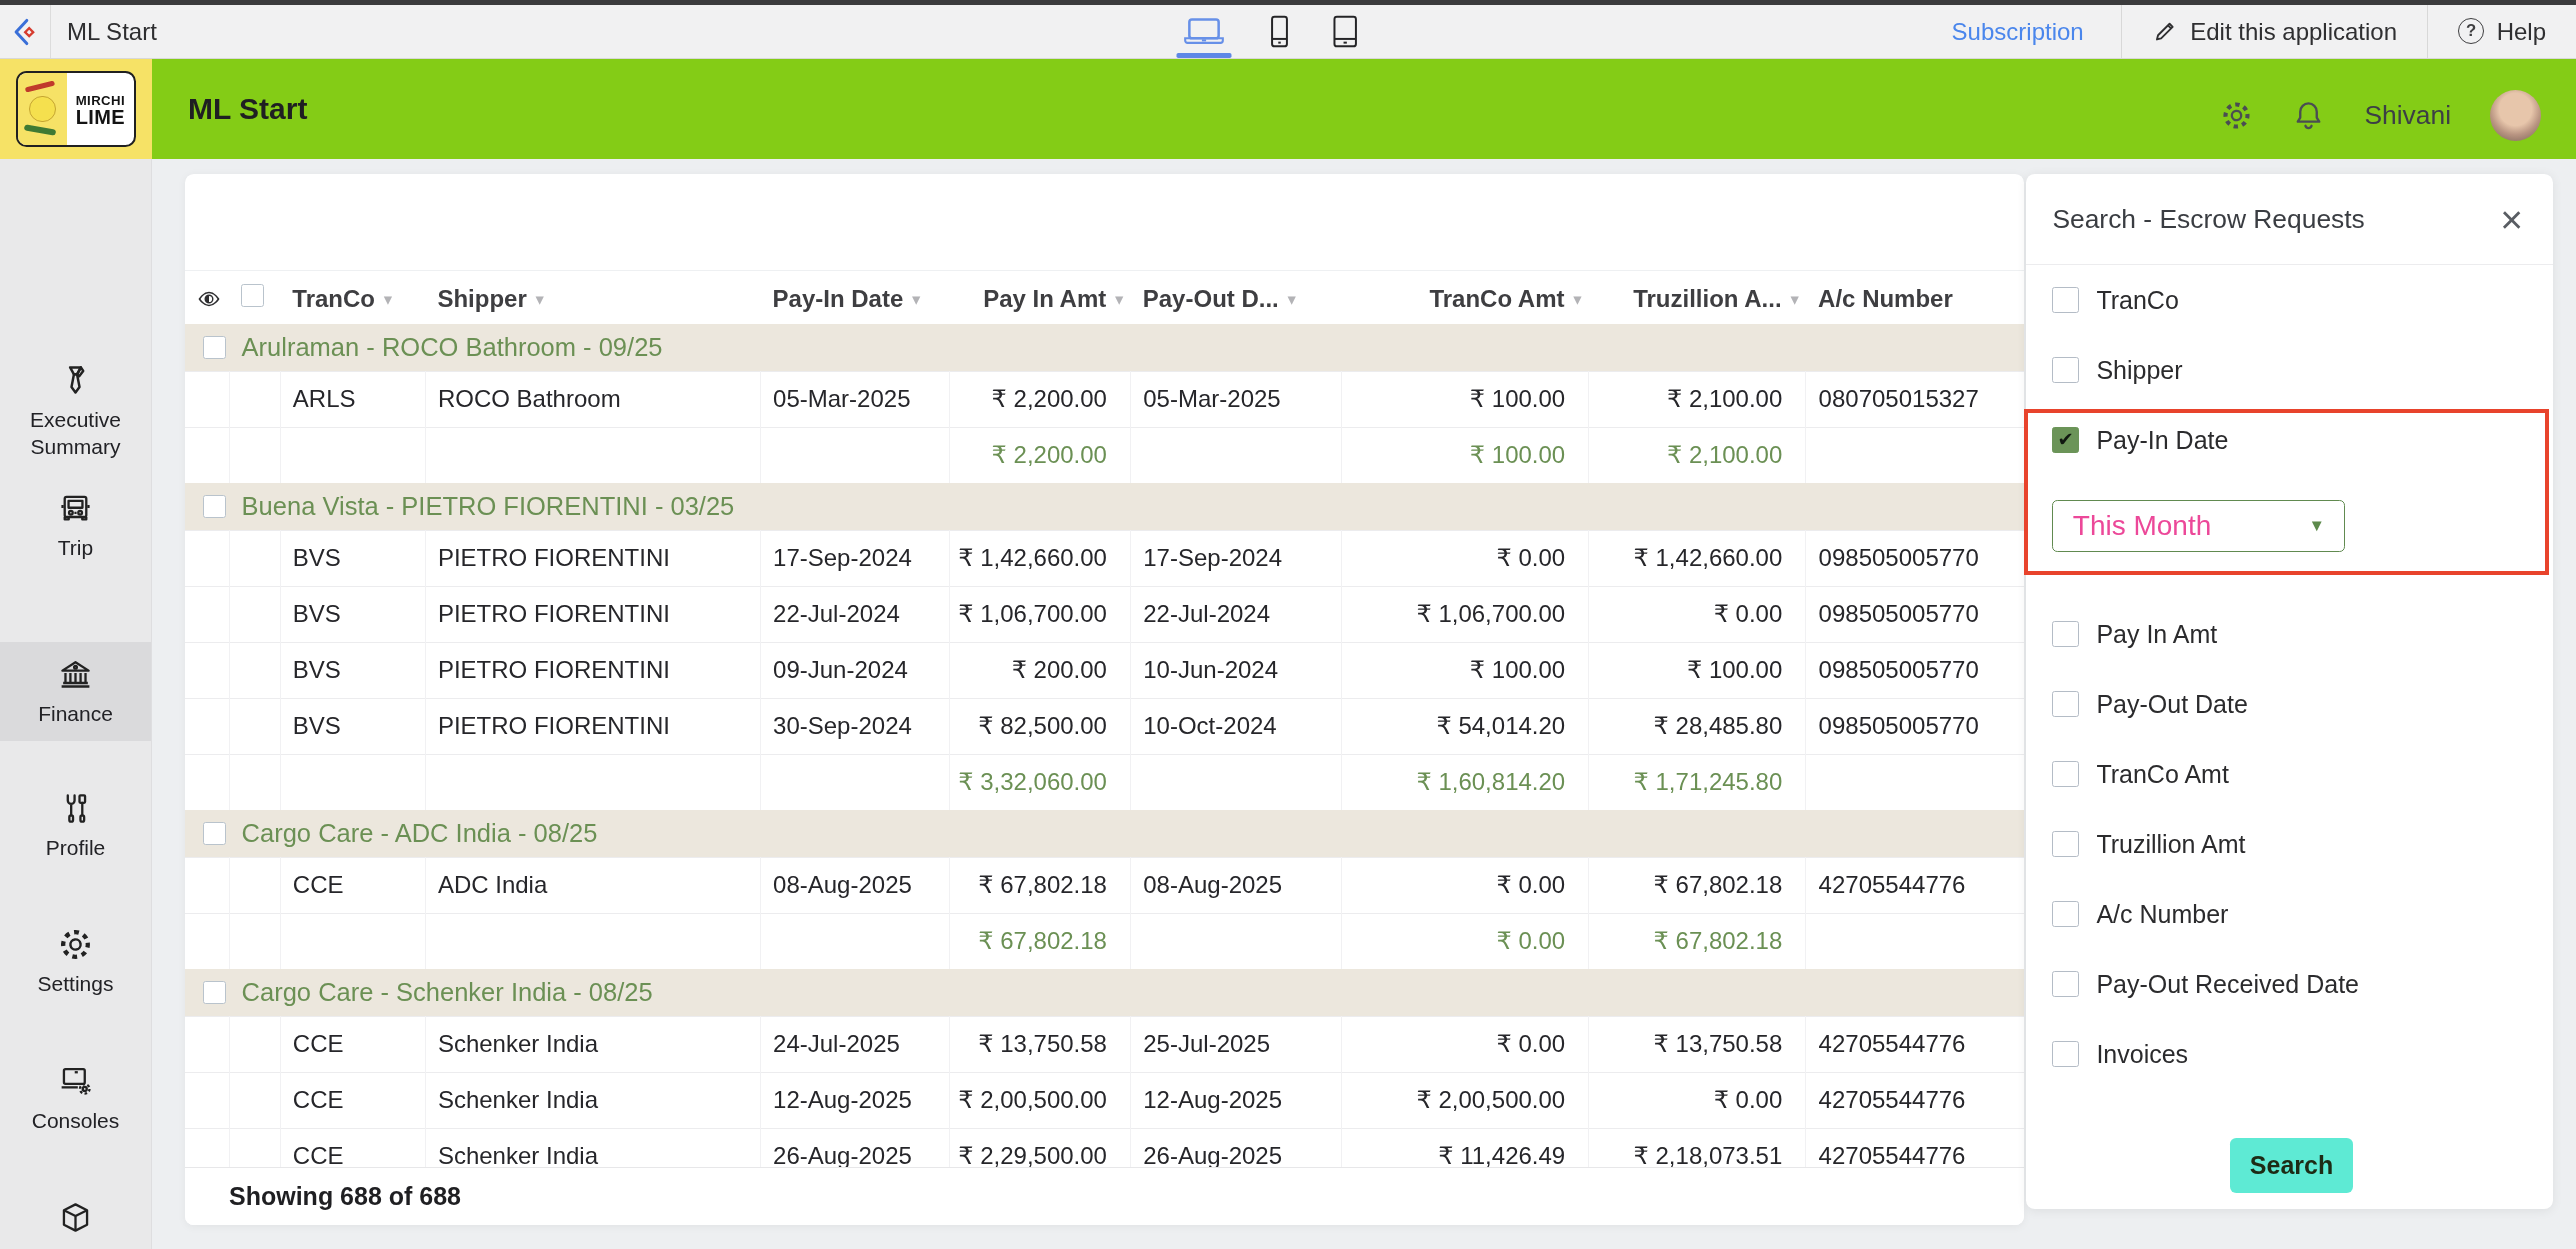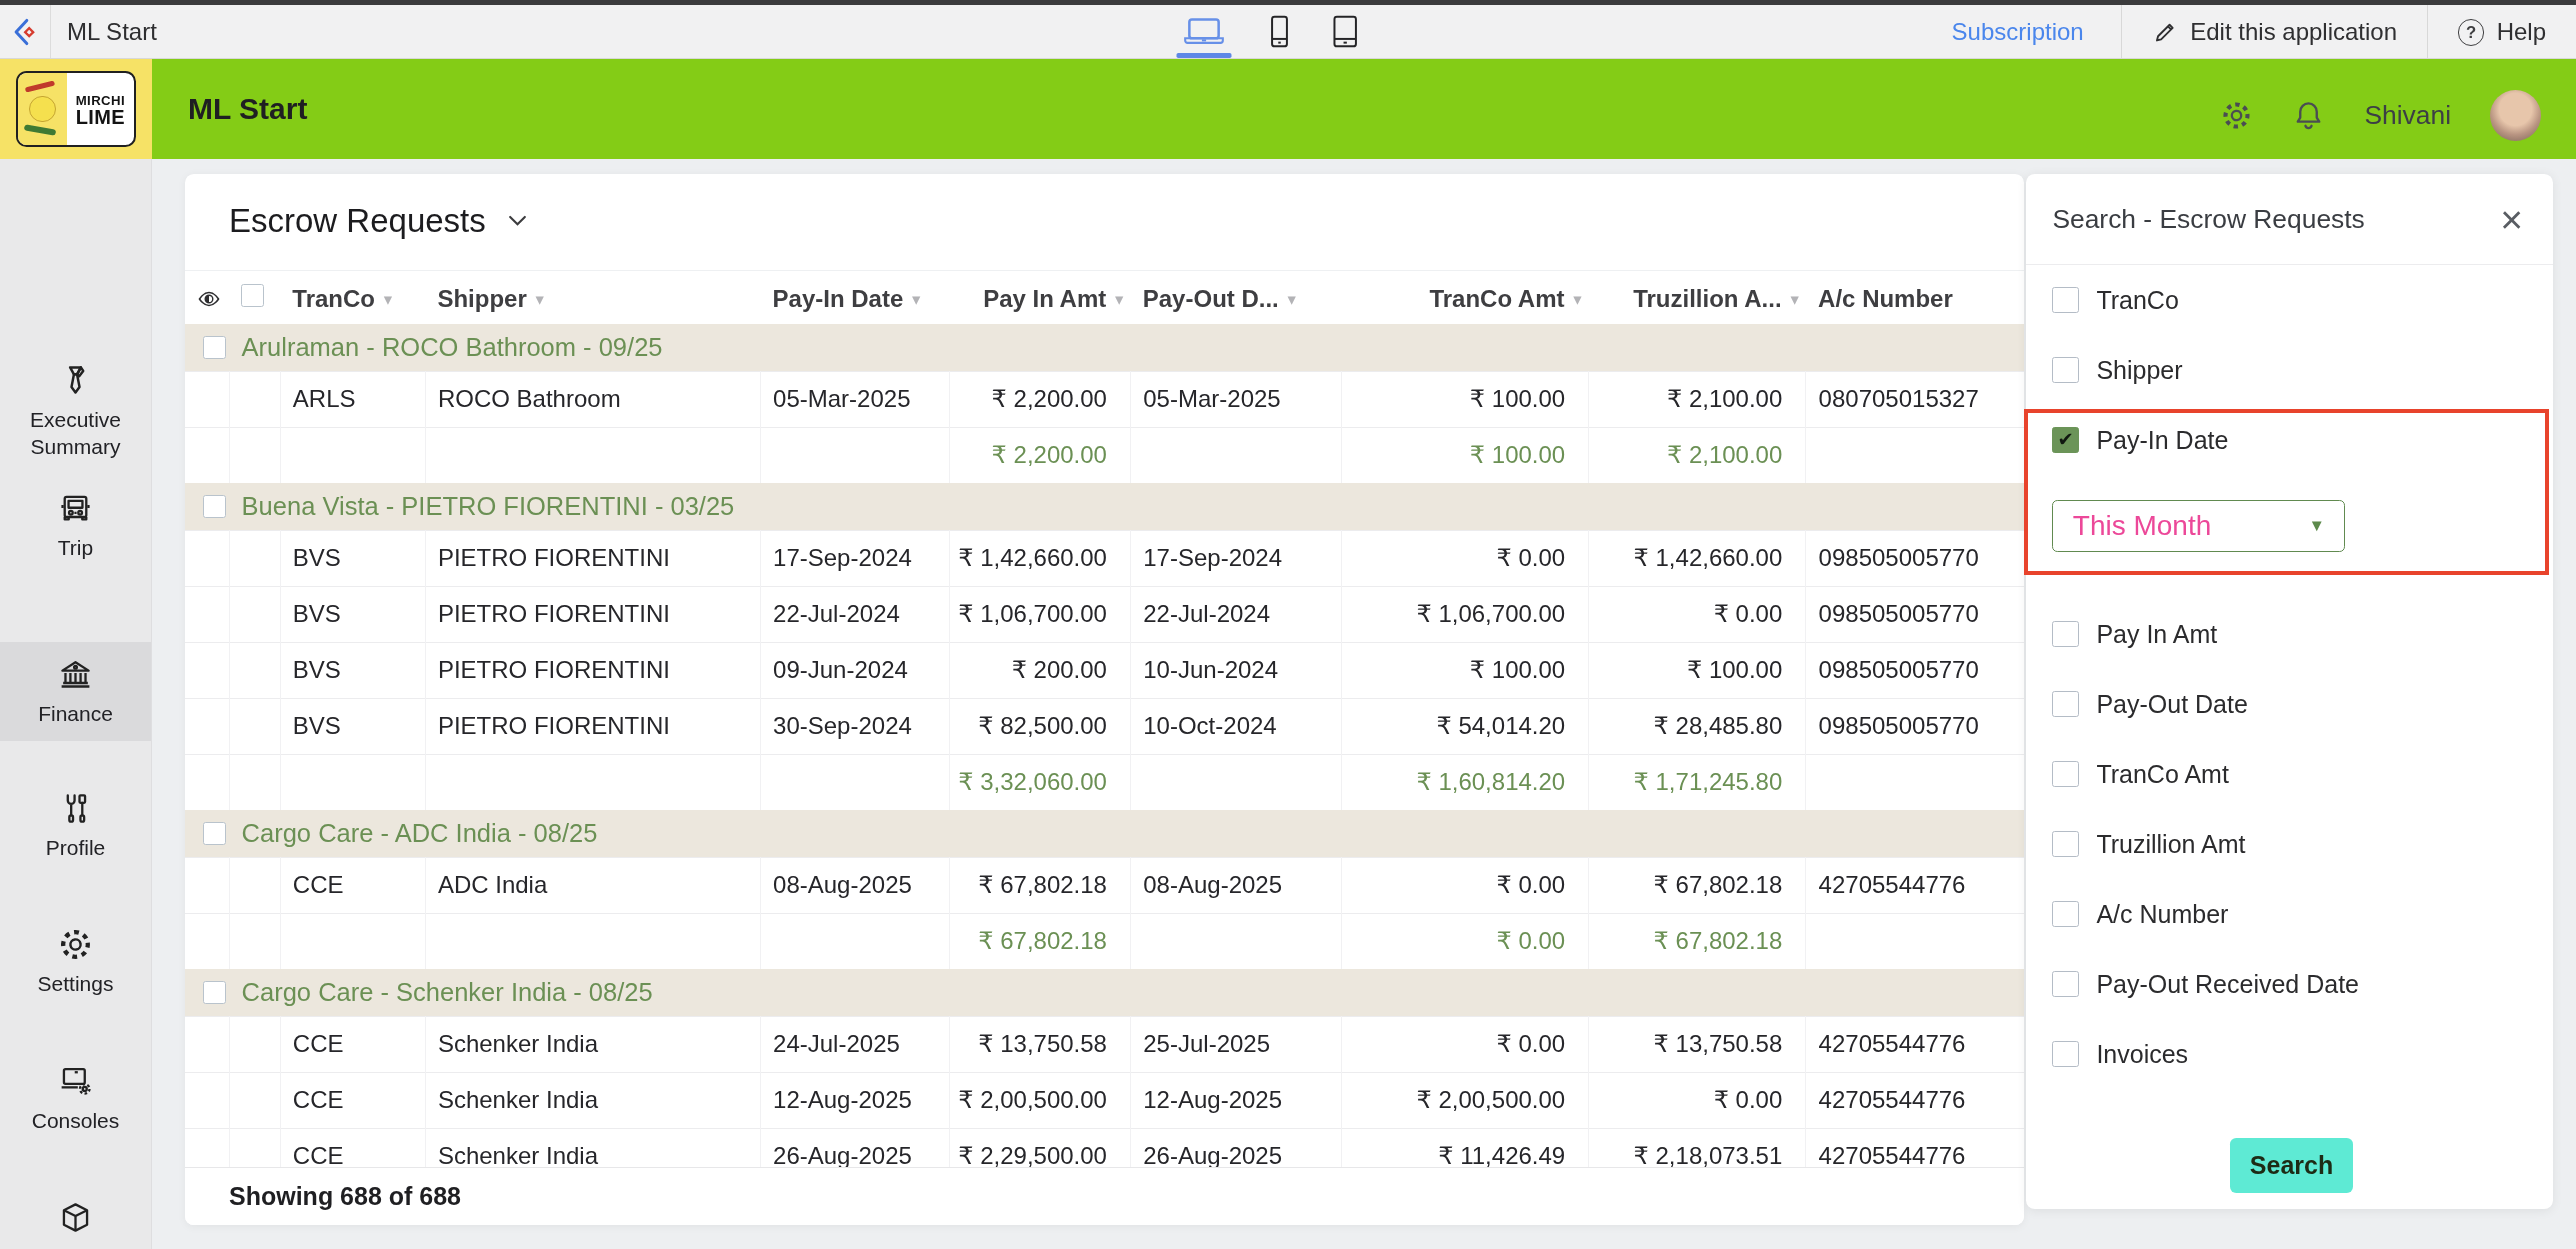--- a/index.html
+++ b/index.html
@@ -14,21 +14,21 @@
   .tb-logo { width:51px; height:100%; display:flex; align-items:center; justify-content:center;
     border-right:0.9px solid #dcdcdc; }
   .tb-appname { font-size:24px; color:#2e2e30; margin-left:16px; }
   .tb-center { position:absolute; left:1181px; top:0; height:100%; display:flex; align-items:center; gap:42px; }
   .dev-btn { position:relative; height:100%; display:flex; align-items:center; }
   .dev-underline { position:absolute; bottom:0; left:50%; transform:translateX(-50%); width:55px; height:5.3px;
     background:#5e87e6; border-radius:1.8px; }
   .tb-right { position:absolute; right:0; top:0; height:100%; display:flex; align-items:center; }
   .tb-link { font-size:24px; color:#4a86ec; padding:0 37px; }
   .tb-divider { width:0.9px; height:100%; background:#d8d8d8; }
-  .tb-btn { display:flex; align-items:flex-end; gap:12.3px; font-size:24px; color:#2f2f31; padding:0 30px; }
+  .tb-btn { display:flex; align-items:flex-start; gap:12.3px; font-size:24px; color:#2f2f31; padding:0 30px; }
   .circle-q { width:26.4px; height:26.4px; border:1.8px solid #3f3f41; border-radius:50%; display:flex;
     align-items:center; justify-content:center; font-size:16.7px; font-weight:700; color:#3f3f41; }
 
   
   .appheader { position:absolute; top:59px; left:0; width:100%; height:100px; background:#84cc16; z-index:20; }
   .brand-block { position:absolute; left:0; top:0; width:152px; height:100px; background:#f6e266;
     display:flex; align-items:center; justify-content:center; }
   .brand-badge { width:120px; height:76px; background:#fff; border:2.6px solid #202020; border-radius:10.6px;
     display:flex; overflow:hidden; }
   .brand-art { width:42%; background:#f6e266; display:flex; align-items:center; justify-content:center; position:relative;}
@@ -244,28 +244,20 @@
         </svg></span><span class="sb-label">Consoles</span></div>
     <div class="sb-item" style="top: 1026px;"><span class="sb-icon"><svg viewBox="0 0 24 24" fill="none" stroke="#222" stroke-width="1.5" stroke-linejoin="round">
           <path d="M12 3.5l7.5 3.8v9.4L12 20.5l-7.5-3.8V7.3Z"></path>
           <path d="M4.5 7.3 12 11l7.5-3.7M12 11v9.5"></path>
         </svg></span><span class="sb-label">App Preferences</span></div>
   </div>
 
 <div class="main">
 
   <div class="table-card">
-    <div class="report-titlebar">
-      <span class="report-title">Escrow Requests</span>
-      <span>
-        <svg viewBox="0 0 20 12" width="21" height="13.2" fill="none">
-          <path d="M3 2.5 10 9.5 17 2.5" stroke="#3c3c3e" stroke-width="2" stroke-linecap="round"></path>
-        </svg>
-      </span>
-    </div>
 
     <div class="hdr-table-wrap">
       <table>
         <colgroup>
           <col class="c-eye">
             <col class="c-cb">
             <col class="c-tranco">
             <col class="c-shipper">
             <col class="c-pid">
           <col class="c-pia">

